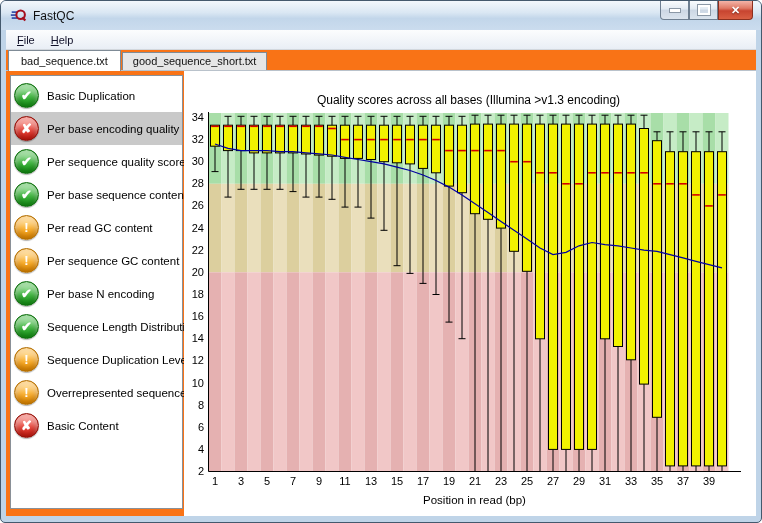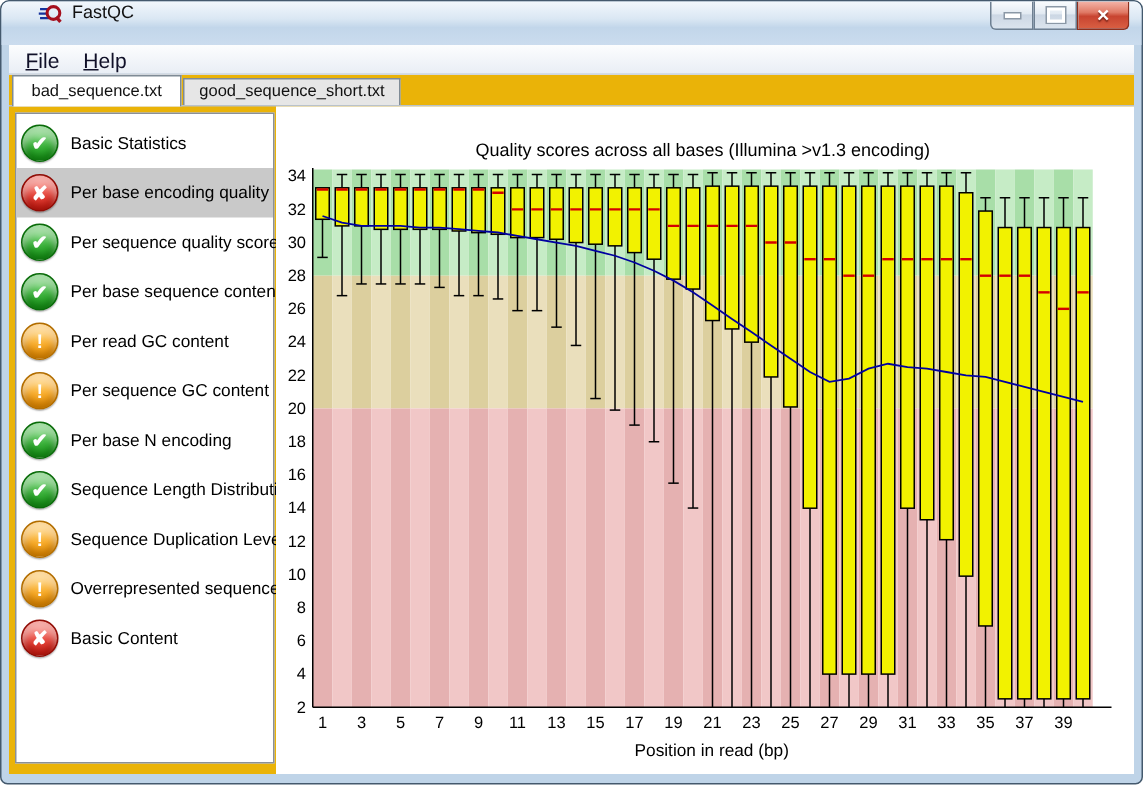--- a/index.html
+++ b/index.html
@@ -1,41 +1,41 @@
 <!DOCTYPE html>
 <html><head>
 <meta charset="utf-8">
 <style>
   html,body{margin:0;padding:0;}
   body{width:762px;height:523px;overflow:hidden;background:#fff;
        font-family:"Liberation Sans",sans-serif;-webkit-font-smoothing:antialiased;}
   .window{position:absolute;inset:0;background:#bfd4e8;border:1px solid #44596d;
           border-radius:6px 6px 5px 5px;box-sizing:border-box;}
   
-  .titlebar{height:29px;display:flex;gap:6px;padding-left:24px;
+  .titlebar{height:29px;display:flex;align-items:center;gap:6px;padding-left:9px;
             background:linear-gradient(#f2f7fc,#dae7f3 40%,#c2d6ea 60%,#cbdcee);
             border-radius:5px 5px 0 0;position:relative;}
   .app-title{font-size:12px;color:#111;}
   .win-controls{position:absolute;top:0;right:8px;display:flex;}
   .winbtn{width:29px;height:19px;box-sizing:border-box;border:1px solid #6e7f91;border-top:none;
           display:flex;align-items:center;justify-content:center;
           background:linear-gradient(#fafcfe,#e2eaf2 45%,#ccd7e4 50%,#dbe4ee);}
   .winbtn.minb{border-radius:0 0 0 4px;}
   .winbtn.closeb{width:35px;border-radius:0 0 4px 0;border-color:#8c2f1e;
           background:linear-gradient(#f4b4a8,#e07a66 40%,#c84430 55%,#d95f43);
           color:#fff;font-size:11px;font-weight:bold;text-shadow:0 1px 1px #7a2418;}
   .glyph-min{width:10px;height:3px;background:#fff;box-shadow:0 0 0 1px #8b98a6;}
   .glyph-max{width:8px;height:6px;border:2px solid #fff;box-shadow:0 0 0 1px #8b98a6;}
   
   .menubar{height:20px;margin:0 5px;background:linear-gradient(#fcfdfe,#e9eef5);
            border-bottom:1px solid #d2d7dd;display:flex;align-items:center;
            gap:2px;padding-left:4px;box-sizing:border-box;}
-  .menu-item{font-size:14px;color:#101028;padding:2px 7px;cursor:default;}
+  .menu-item{font-size:11px;color:#101028;padding:2px 7px;cursor:default;}
   
-  .client{margin:0 5px 6px;background:#eab308;height:466px;position:relative;box-sizing:border-box;}
+  .client{margin:0 5px 6px;background:#f97316;height:466px;position:relative;box-sizing:border-box;}
   .tabrow{height:21px;display:flex;align-items:flex-end;padding-left:2px;
           border-bottom:1px solid #b9c2cb;box-sizing:border-box;}
   .tab{font-size:11px;color:#111;background:#e6e6e6;border:1px solid #7f8b96;border-bottom:none;
        padding:2px 10px 3px;margin-right:1px;white-space:nowrap;}
   .tab.active{background:#fff;padding:4px 12px 4px;position:relative;z-index:2;margin-bottom:-1px;}
   .main{position:relative;height:445px;}
   
   .sidebar{position:absolute;left:4px;top:4px;width:173px;height:434px;box-sizing:border-box;
            border:1px solid #8a9097;background:#fff;padding-top:3px;}
   .side-item{height:33px;display:flex;align-items:center;gap:8px;padding-left:3px;}
@@ -86,21 +86,21 @@
     </div>
   <div class="client">
     <div class="tabrow" id="tabrow">
         <div class="tab active">bad_sequence.txt</div>
         <div class="tab">good_sequence_short.txt</div>
       </div>
     <div class="main">
       <div class="sidebar" id="sidebar">
           <div class="side-item">
             <span class="si pass">✔</span>
-            <span class="side-label">Basic Statistics</span>
+            <span class="side-label">Basic Duplication</span>
           </div>
           <div class="side-item selected">
             <span class="si fail">✘</span>
             <span class="side-label">Per base encoding quality</span>
           </div>
           <div class="side-item">
             <span class="si pass">✔</span>
             <span class="side-label">Per sequence quality scores</span>
           </div>
           <div class="side-item">

